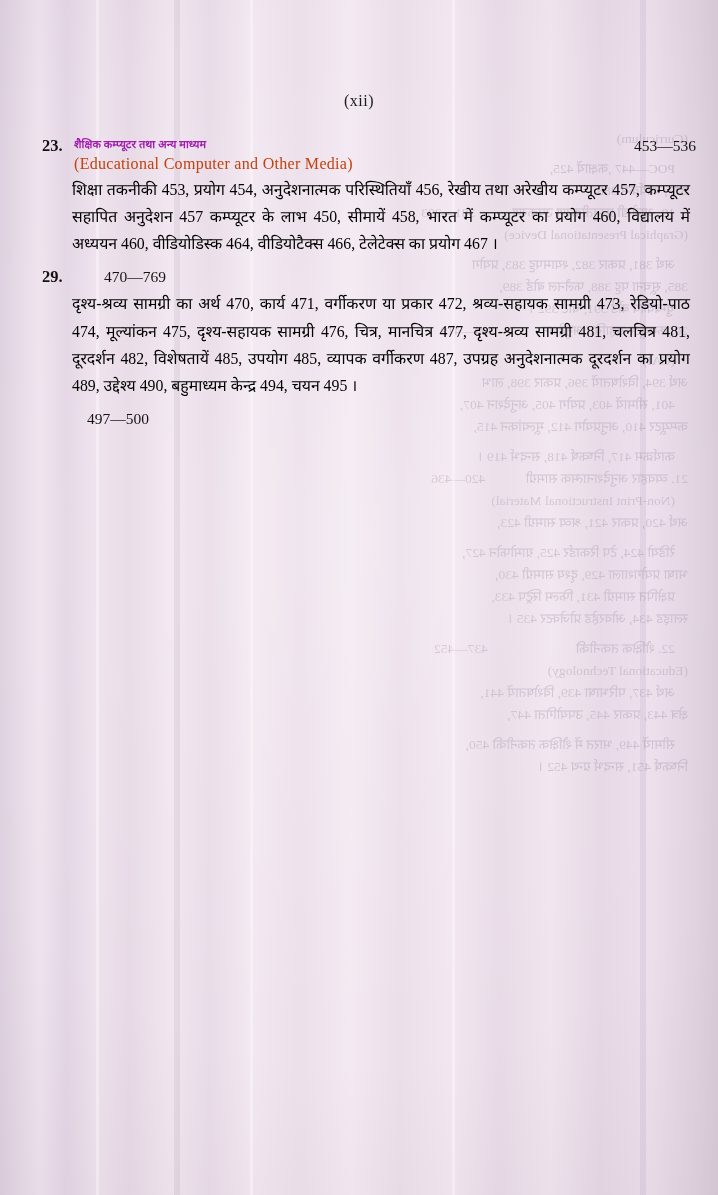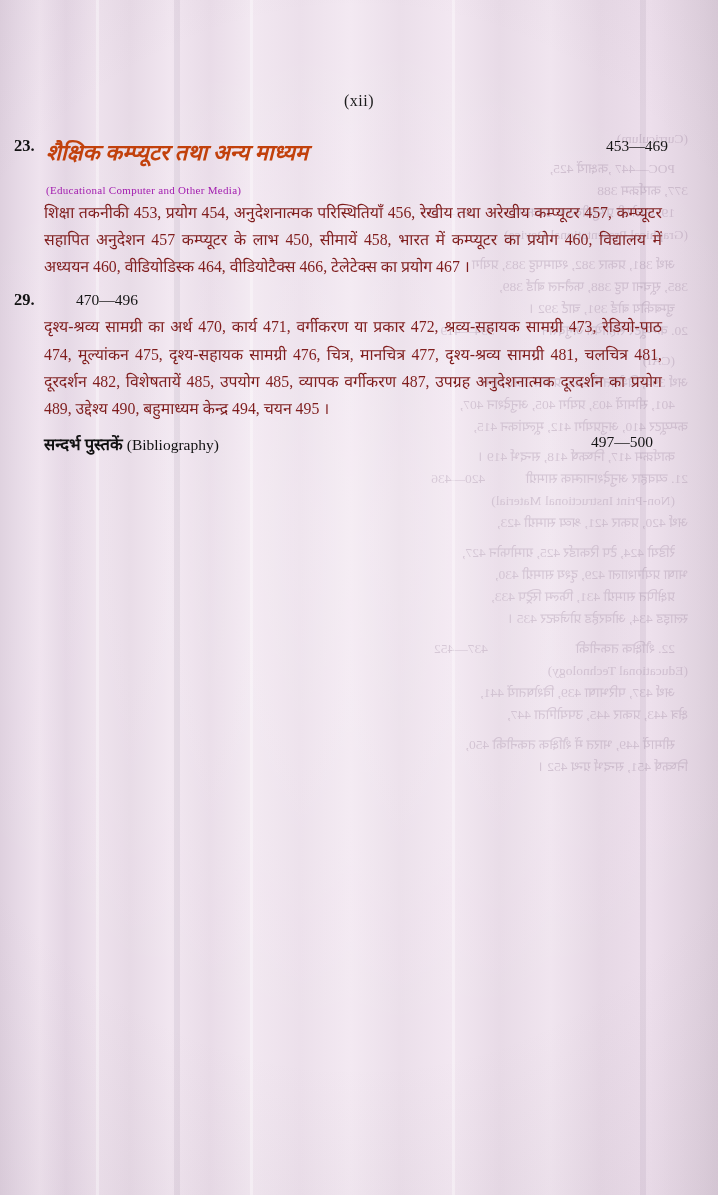--- a/index.html
+++ b/index.html
@@ -65,21 +65,21 @@
     width: 718px;
     text-align: center;
     font-size: 16px;
     color: #1b1b1b;
     letter-spacing: 0.5px;
   }
 
   .toc {
     position: absolute;
     top: 136px;
-    left: 12px;
+    left: 40px;
     width: 660px;
   }
 
   .entry {
     position: relative;
     margin-bottom: 6px;
   }
   .headrow {
     display: flex;
     align-items: flex-start;
@@ -92,46 +92,45 @@
     color: #121212;
     text-align: left;
     padding-left: 2px;
   }
   .title-block {
     flex: 1 1 auto;
     padding-right: 8px;
   }
   .t-hi {
     font-weight: bold;
-    font-size: 22px;
-    color: #c2410c;
-    letter-spacing: 0.1px;
-    font-style: italic;
-  }
-  .t-en {
     font-size: 11px;
     color: #a21caf;
-    margin-top: 18px;
+    letter-spacing: 0.1px;
+  }
+  .t-en {
+    font-size: 16px;
+    color: #c2410c;
+    margin-top: 4px;
     letter-spacing: 0.3px;
   }
   .pages {
     flex: 0 0 92px;
     width: 92px;
     text-align: right;
     font-size: 15.5px;
     color: #141414;
     padding-top: 1px;
     padding-right: 4px;
   }
   .body {
     margin-left: 32px;
     margin-top: 3px;
     font-size: 15.8px;
     line-height: 1.72;
-    color: #7f1d1d;
+    color: #000000;
     text-align: justify;
     text-justify: inter-word;
     padding-right: 10px;
   }
   .biblio {
     display: flex;
     align-items: flex-start;
     margin-left: 32px;
     margin-top: 10px;
   }
@@ -215,35 +214,31 @@
 
   <div class="toc">
 
     <div class="entry">
       <div class="headrow">
         <div class="num">23.</div>
         <div class="title-block">
           <div class="t-hi">शैक्षिक कम्प्यूटर तथा अन्य माध्यम</div>
           <div class="t-en">(Educational Computer and Other Media)</div>
         </div>
-        <div class="pages">453—469</div>
+        <div class="pages">453—536</div>
       </div>
       <div class="body">शिक्षा तकनीकी 453, प्रयोग 454, अनुदेशनात्मक परिस्थितियाँ 456, रेखीय तथा अरेखीय कम्प्यूटर 457, कम्प्यूटर सहापित अनुदेशन 457 कम्प्यूटर के लाभ 450, सीमायें 458, भारत में कम्प्यूटर का प्रयोग 460, विद्यालय में अध्ययन 460, वीडियोडिस्क 464, वीडियोटैक्स 466, टेलेटेक्स का प्रयोग 467 ।</div>
     </div>
 
     <div class="entry" style="margin-top:10px;">
       <div class="headrow">
         <div class="num">29.</div>
-        <div class="pages">470—496</div>
+        <div class="pages">470—769</div>
       </div>
       <div class="body">दृश्य-श्रव्य सामग्री का अर्थ 470, कार्य 471, वर्गीकरण या प्रकार 472, श्रव्य-सहायक सामग्री 473, रेडियो-पाठ 474, मूल्यांकन 475, दृश्य-सहायक सामग्री 476, चित्र, मानचित्र 477, दृश्य-श्रव्य सामग्री 481, चलचित्र 481, दूरदर्शन 482, विशेषतायें 485, उपयोग 485, व्यापक वर्गीकरण 487, उपग्रह अनुदेशनात्मक दूरदर्शन का प्रयोग 489, उद्देश्य 490, बहुमाध्यम केन्द्र 494, चयन 495 ।</div>
     </div>
 
     <div class="biblio">
-      <div class="b-label">
-        <span class="b-hi">सन्दर्भ पुस्तकें</span>
-        <span class="b-en">(Bibliography)</span>
-      </div>
       <div class="pages">497—500</div>
     </div>
 
   </div>
 </div>
 
 </body></html>

